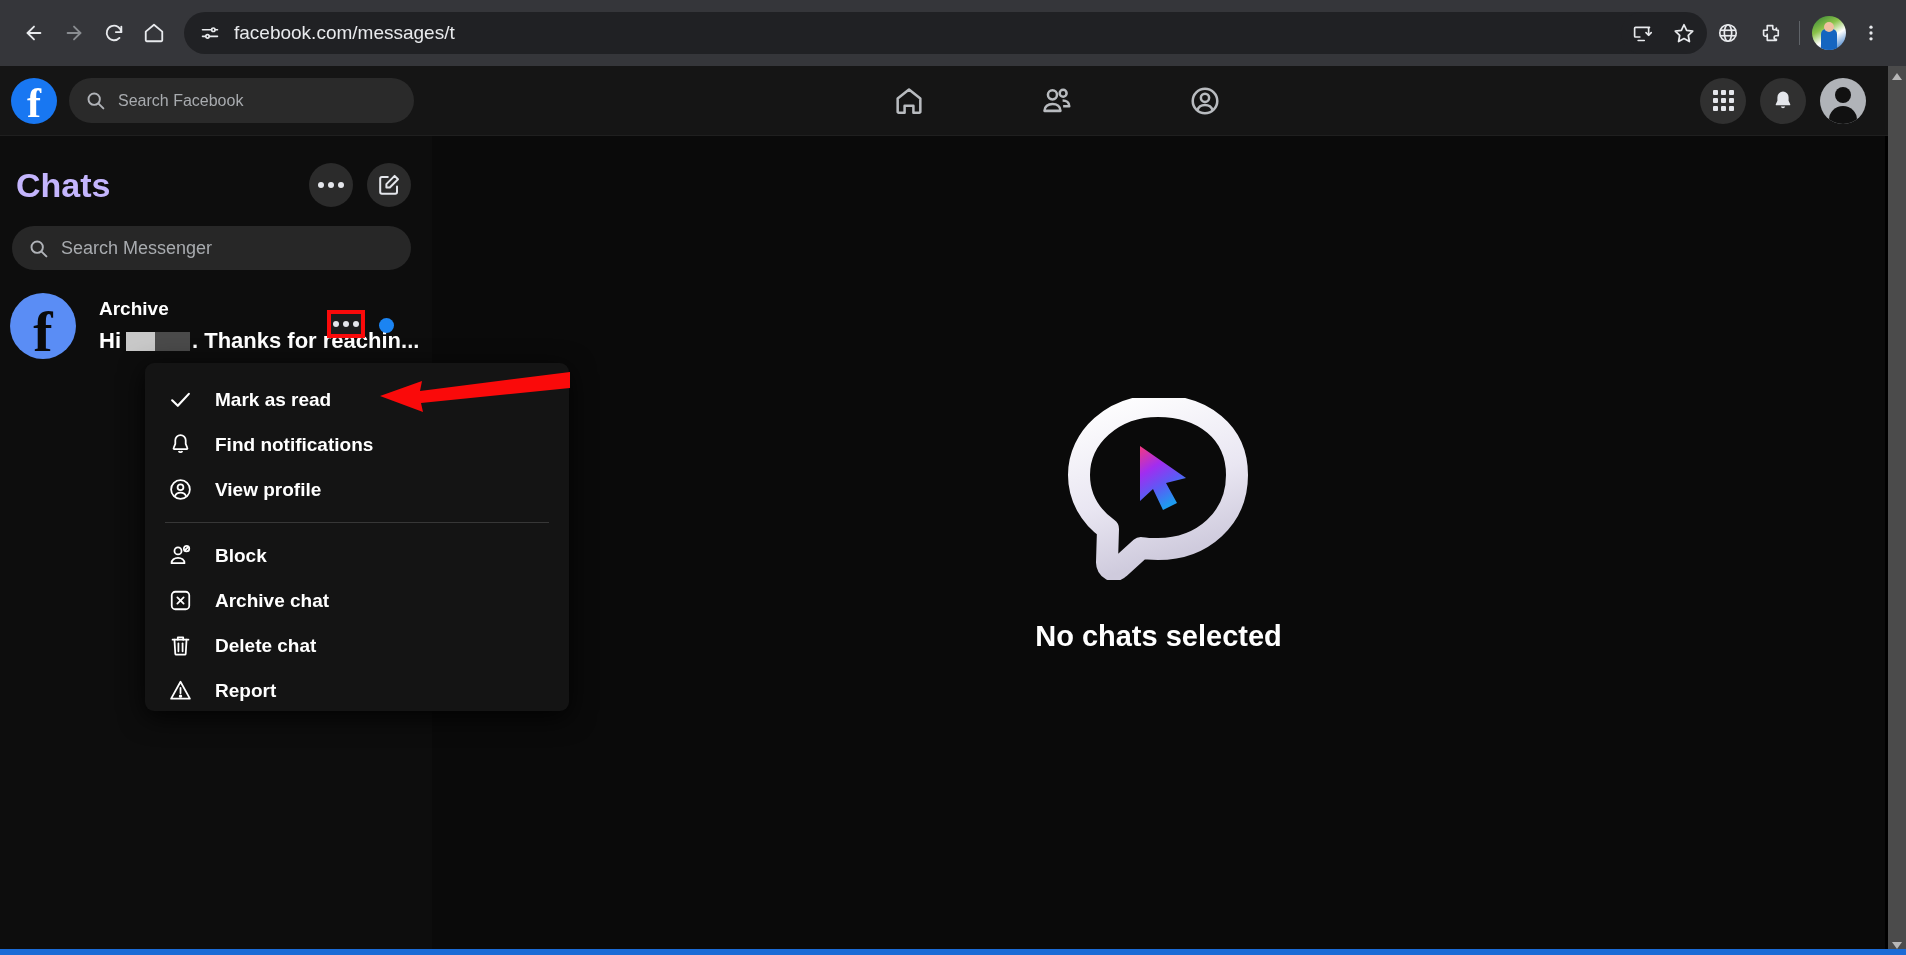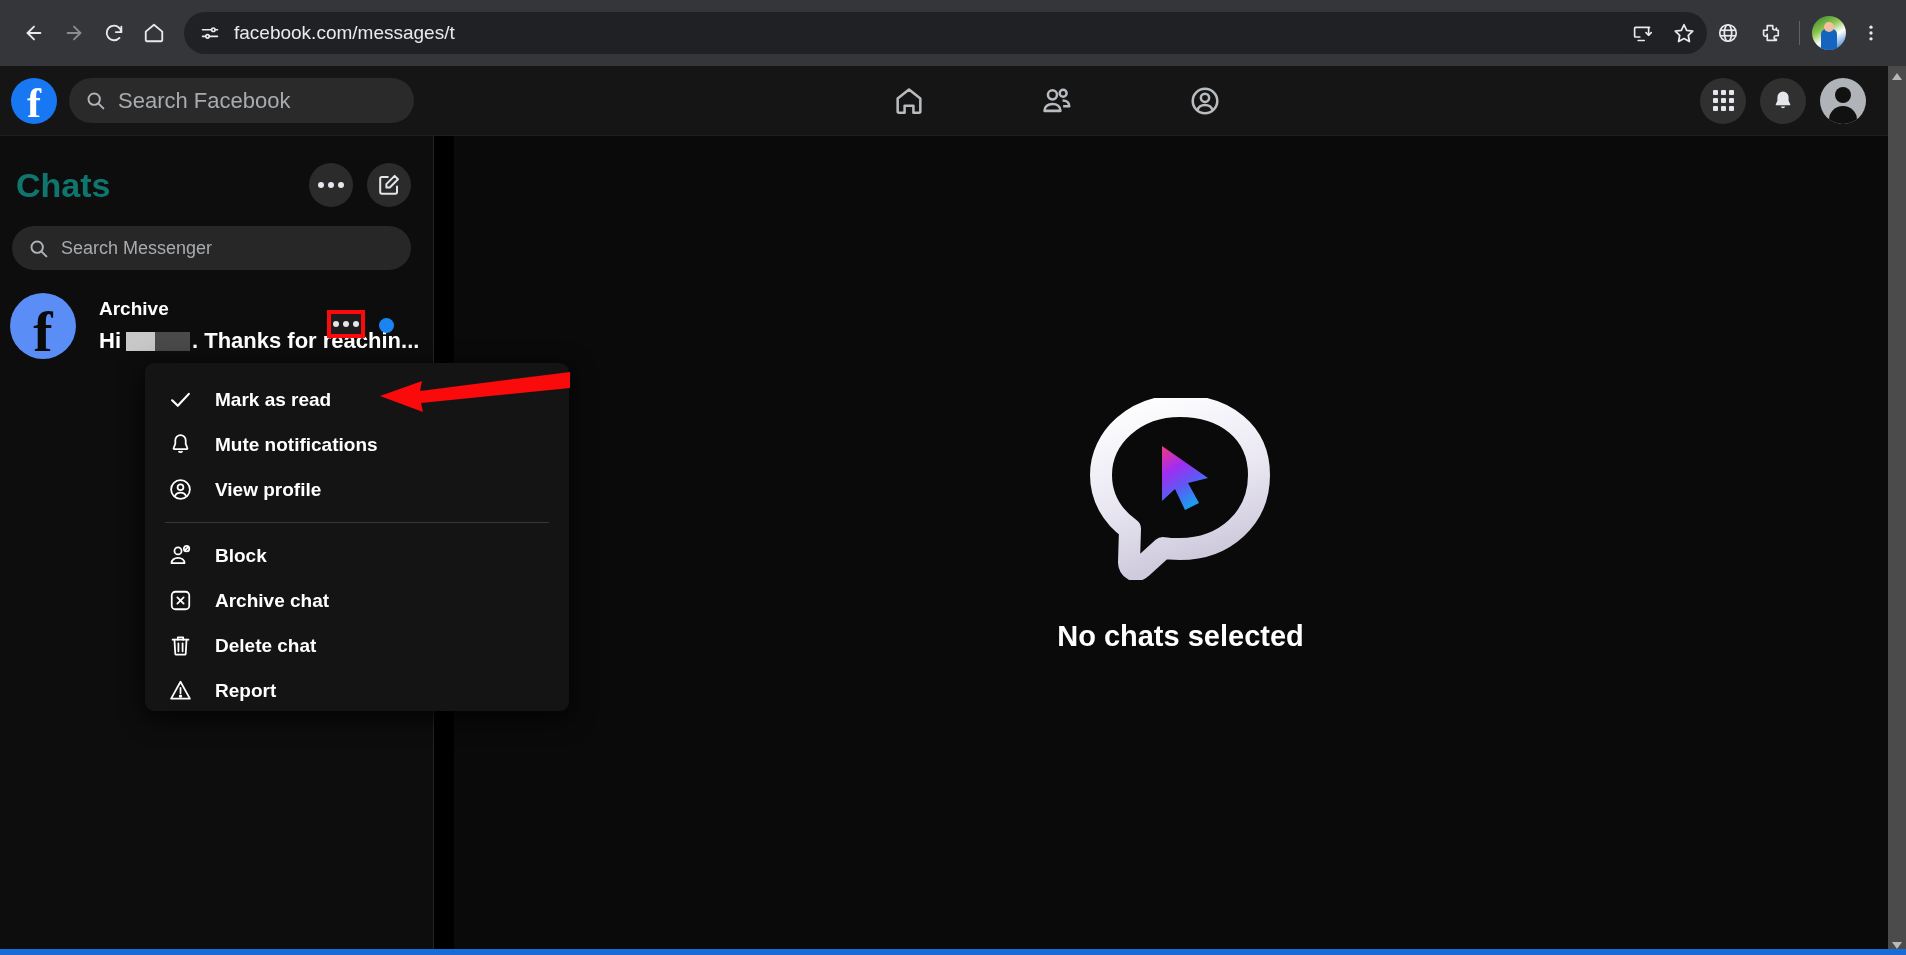--- a/index.html
+++ b/index.html
@@ -87,21 +87,21 @@
     color: #fff; font-size: 42px; font-weight: bold;
     font-family: "Liberation Serif", serif;
     line-height: 0.95;
   }
   .fb-search {
     width: 345px; height: 45px; border-radius: 23px;
     background: #2a2a2a; margin-left: 12px;
     display: flex; align-items: center; padding: 0 16px;
     flex: 0 0 auto;
   }
-  .fb-search-ph { color: #a8abaf; font-size: 22px; margin-left: 12px; }
+  .fb-search-ph { color: #a8abaf; font-size: 16px; margin-left: 12px; }
   .fb-nav {
     flex: 1 1 auto; display: flex; align-items: center;
     justify-content: center; gap: 96px;
   }
   .fb-nav-item {
     width: 52px; height: 52px;
     display: flex; align-items: center; justify-content: center;
   }
   .fb-right {
     display: flex; align-items: center; gap: 14px;
@@ -141,21 +141,21 @@
     position: absolute; left: 0; top: 136px;
     width: 434px; height: 819px;
     background: #0d0d0d;
     border-right: 1px solid #242424;
   }
   .sidebar-head {
     display: flex; align-items: center;
     padding: 22px 22px 0 16px; height: 76px;
   }
   .chats-title {
-    color: #0f766e; font-size: 34px; font-weight: bold;
+    color: #c4b5fd; font-size: 34px; font-weight: bold;
     flex: 1 1 auto;
   }
   .head-btn {
     width: 44px; height: 44px; border-radius: 50%;
     background: #2b2b2b; margin-left: 14px;
     display: flex; align-items: center; justify-content: center;
     flex: 0 0 auto;
   }
   .dots { display: flex; gap: 4px; }
   .dots i { width: 6px; height: 6px; border-radius: 50%; background: #e4e6eb; display: block; }
@@ -250,21 +250,21 @@
   }
   .ctx-sep {
     height: 1px; background: #373737;
     margin: 10px 20px 10px 20px;
   }
 
   .red-arrow { position: absolute; left: 380px; top: 368px; z-index: 45; }
 
   
   .main-pane {
-    position: absolute; left: 454px; top: 136px;
+    position: absolute; left: 432px; top: 136px;
     width: 1453px; height: 819px;
     background: #0a0a0a;
     display: flex; flex-direction: column;
     align-items: center; justify-content: center;
   }
   .empty-wrap { margin-top: -40px; text-align: center; }
   .empty-title {
     color: #fff; font-size: 29px; font-weight: bold;
     margin-top: 36px;
   }
@@ -498,21 +498,21 @@
     </span>
     <span class="ctx-label">Mark as read</span>
   </div>
   <div class="ctx-item">
     <span class="ctx-icon">
       <svg width="25" height="25" viewBox="0 0 24 24" fill="none" stroke="#fff" stroke-width="1.7" stroke-linejoin="round">
         <path d="M12 3a5 5 0 0 0-5 5v3.4L5.4 15.4a.7.7 0 0 0 .6 1h12a.7.7 0 0 0 .6-1L17 11.4V8a5 5 0 0 0-5-5z"></path>
         <path d="M10.3 18.2a1.8 1.8 0 0 0 3.4 0"></path>
       </svg>
     </span>
-    <span class="ctx-label">Mute notifications</span>
+    <span class="ctx-label">Find notifications</span>
   </div>
   <div class="ctx-item">
     <span class="ctx-icon">
       <svg width="25" height="25" viewBox="0 0 24 24" fill="none" stroke="#fff" stroke-width="1.7">
         <circle cx="12" cy="12" r="9"></circle>
           <circle cx="12" cy="9.8" r="2.8"></circle>
         <path d="M6.6 18.6c.9-2.3 2.9-3.5 5.4-3.5s4.5 1.2 5.4 3.5"></path>
       </svg>
     </span>
     <span class="ctx-label">View profile</span>

